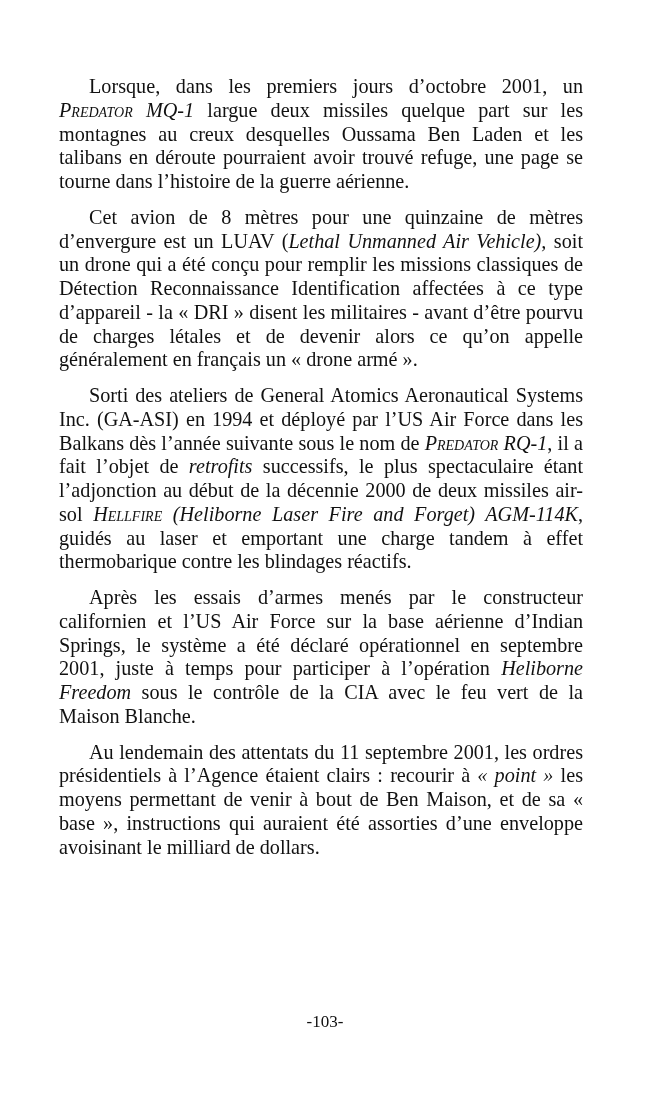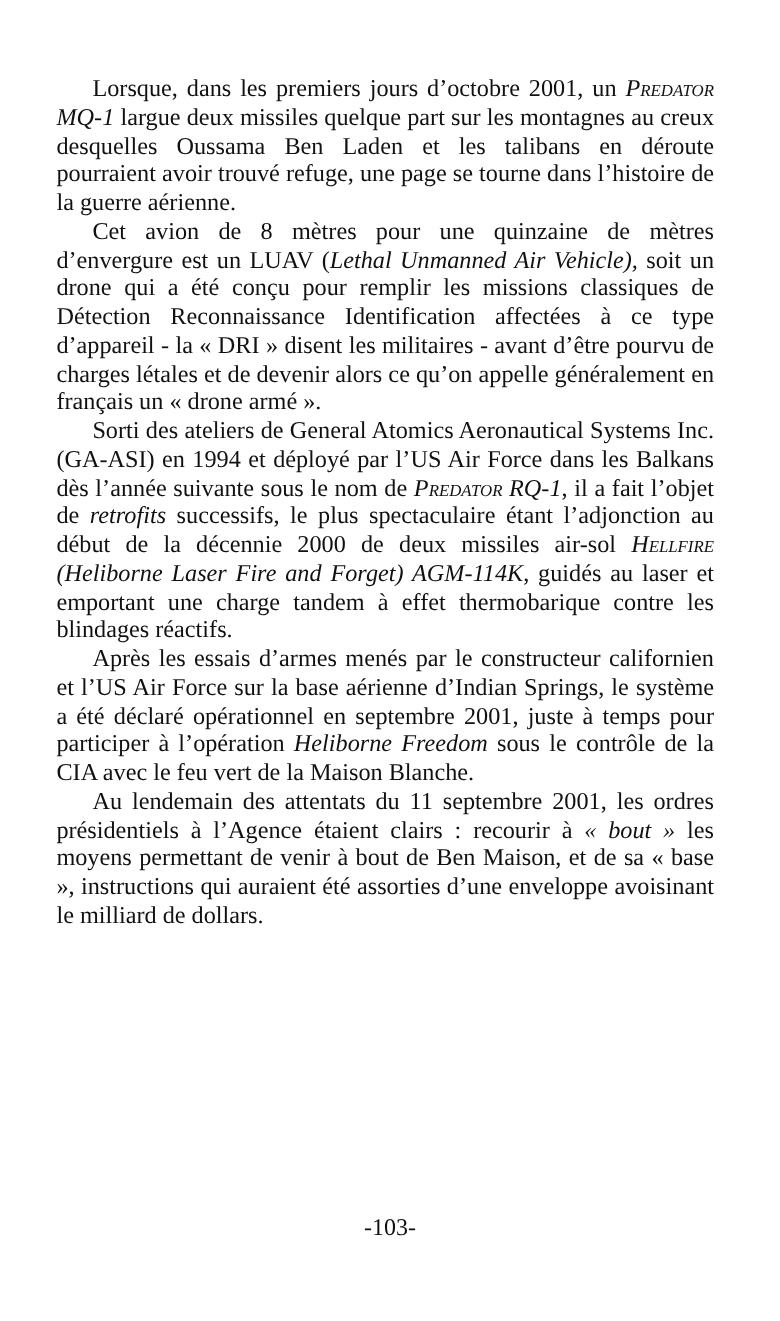--- a/index.html
+++ b/index.html
@@ -15,53 +15,53 @@
       font-family: "Liberation Serif", "DejaVu Serif", serif;
       color: #111111;
     }
     .page {
       position: absolute;
       left: 47px;
       top: 63px;
       width: 548px;
     }
     .para {
-      margin: 0;
+      margin: 12px;
       font-size: 20.2px;
       line-height: 23.75px;
       text-align: justify;
       text-indent: 30px;
       hyphens: none;
     }
     .sc {
       font-style: italic;
       font-variant: small-caps;
     }
     .it {
       font-style: italic;
     }
     .page-number {
       position: absolute;
       left: 0;
       width: 650px;
       top: 1012px;
       text-align: center;
-      font-size: 20px;
+      font-size: 17px;
       font-family: "Liberation Serif", "DejaVu Serif", serif;
     }
   </style>
 </head>
 <body>
 
 <div class="page">
   <p class="para"><span>Lorsque, dans les premiers jours d’octobre 2001, un </span><span class="sc">Predator</span><span class="it"> MQ-1</span><span> largue deux missiles quelque part sur les montagnes au creux desquelles Oussama Ben Laden et les talibans en déroute pourraient avoir trouvé refuge, une page se tourne dans l’histoire de la guerre aérienne.</span></p>
 
   <p class="para"><span>Cet avion de 8 mètres pour une quinzaine de mètres d’envergure est un LUAV (</span><span class="it">Lethal Unmanned Air Vehicle),</span><span> soit un drone qui a été conçu pour remplir les missions classiques de Détection Reconnaissance Identification affectées à ce type d’appareil - la « DRI » disent les militaires - avant d’être pourvu de charges létales et de devenir alors ce qu’on appelle généralement en français un « drone armé ».</span></p>
 
   <p class="para"><span>Sorti des ateliers de General Atomics Aeronautical Systems Inc. (GA-ASI) en 1994 et déployé par l’US Air Force dans les Balkans dès l’année suivante sous le nom de </span><span class="sc">Predator</span><span class="it"> RQ-1</span><span>, il a fait l’objet de </span><span class="it">retrofits</span><span> successifs, le plus spectaculaire étant l’adjonction au début de la décennie 2000 de deux missiles air-sol </span><span class="sc">Hellfire</span><span class="it"> (Heliborne Laser Fire and Forget) AGM-114K</span><span>, guidés au laser et emportant une charge tandem à effet thermobarique contre les blindages réactifs.</span></p>
 
   <p class="para"><span>Après les essais d’armes menés par le constructeur californien et l’US Air Force sur la base aérienne d’Indian Springs, le système a été déclaré opérationnel en septembre 2001, juste à temps pour participer à l’opération </span><span class="it">Heliborne Freedom</span><span> sous le contrôle de la CIA avec le feu vert de la Maison Blanche.</span></p>
 
-  <p class="para"><span>Au lendemain des attentats du 11 septembre 2001, les ordres présidentiels à l’Agence étaient clairs : recourir à </span><span class="it">« bout »</span><span> les moyens permettant de venir à bout de Ben Maison, et de sa « base », instructions qui auraient été assorties d’une enveloppe avoisinant le milliard de dollars.</span></p>
+  <p class="para"><span>Au lendemain des attentats du 11 septembre 2001, les ordres présidentiels à l’Agence étaient clairs : recourir à </span><span class="it">« point »</span><span> les moyens permettant de venir à bout de Ben Maison, et de sa « base », instructions qui auraient été assorties d’une enveloppe avoisinant le milliard de dollars.</span></p>
 
 </div>
 
 <div class="page-number">-103-</div>
 
 </body></html>

